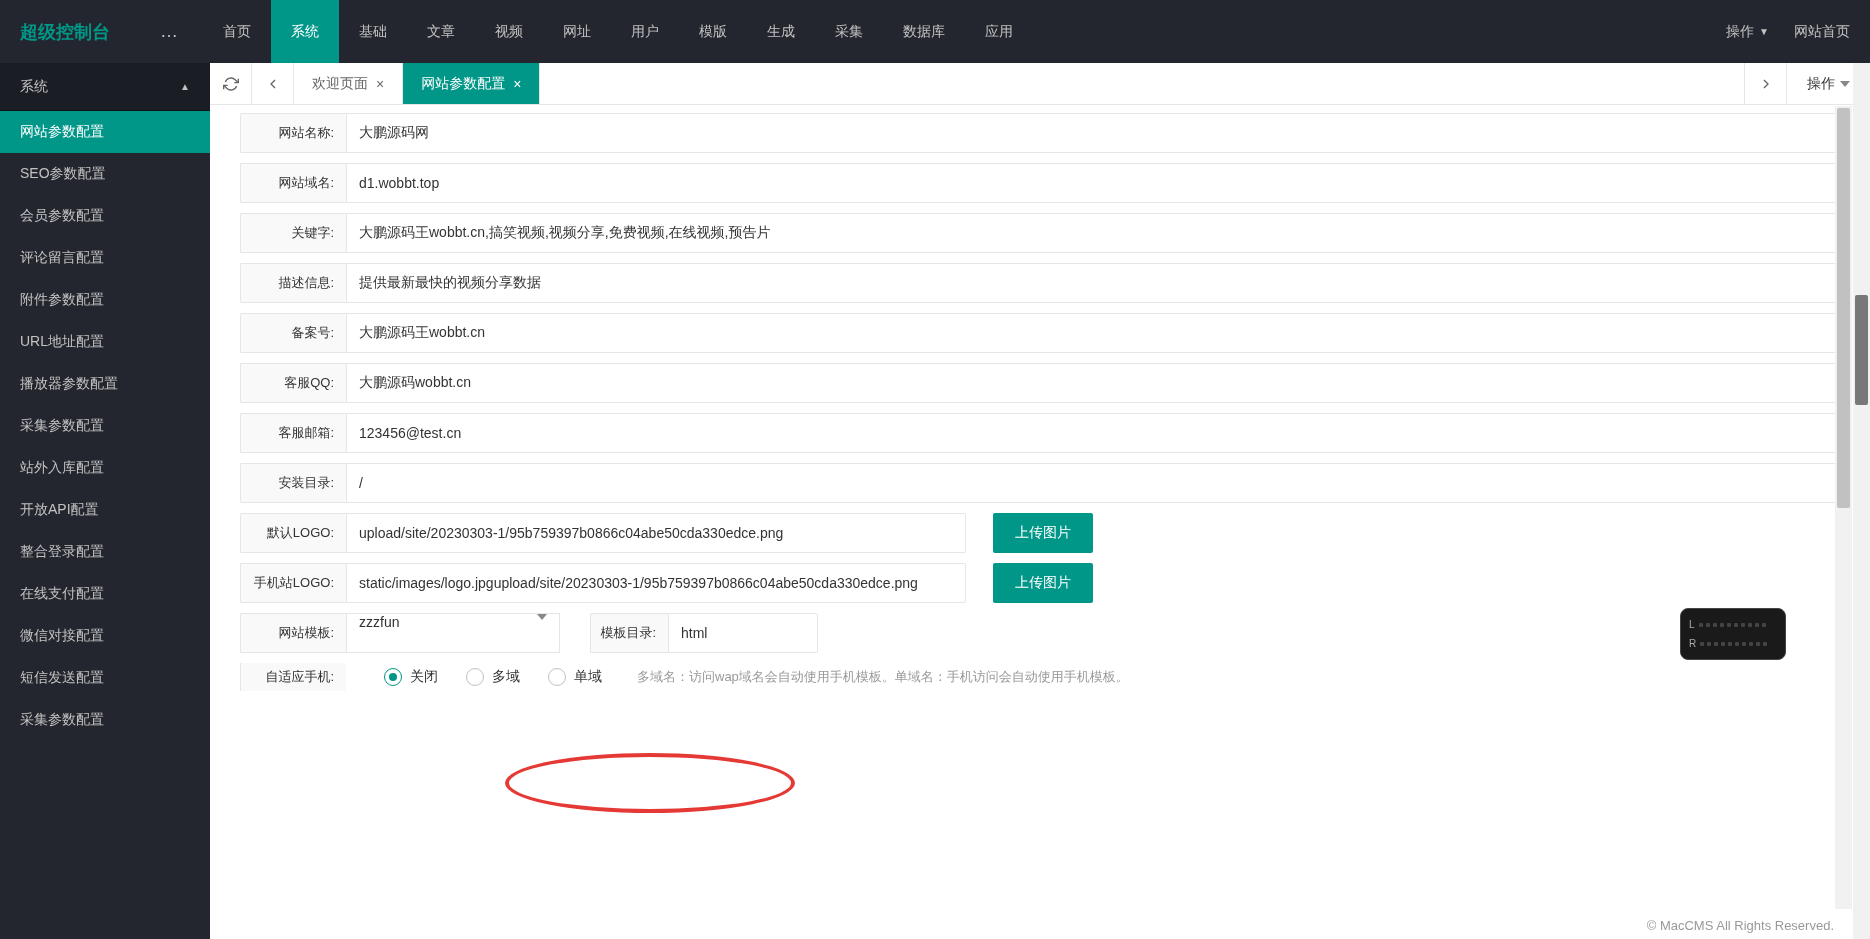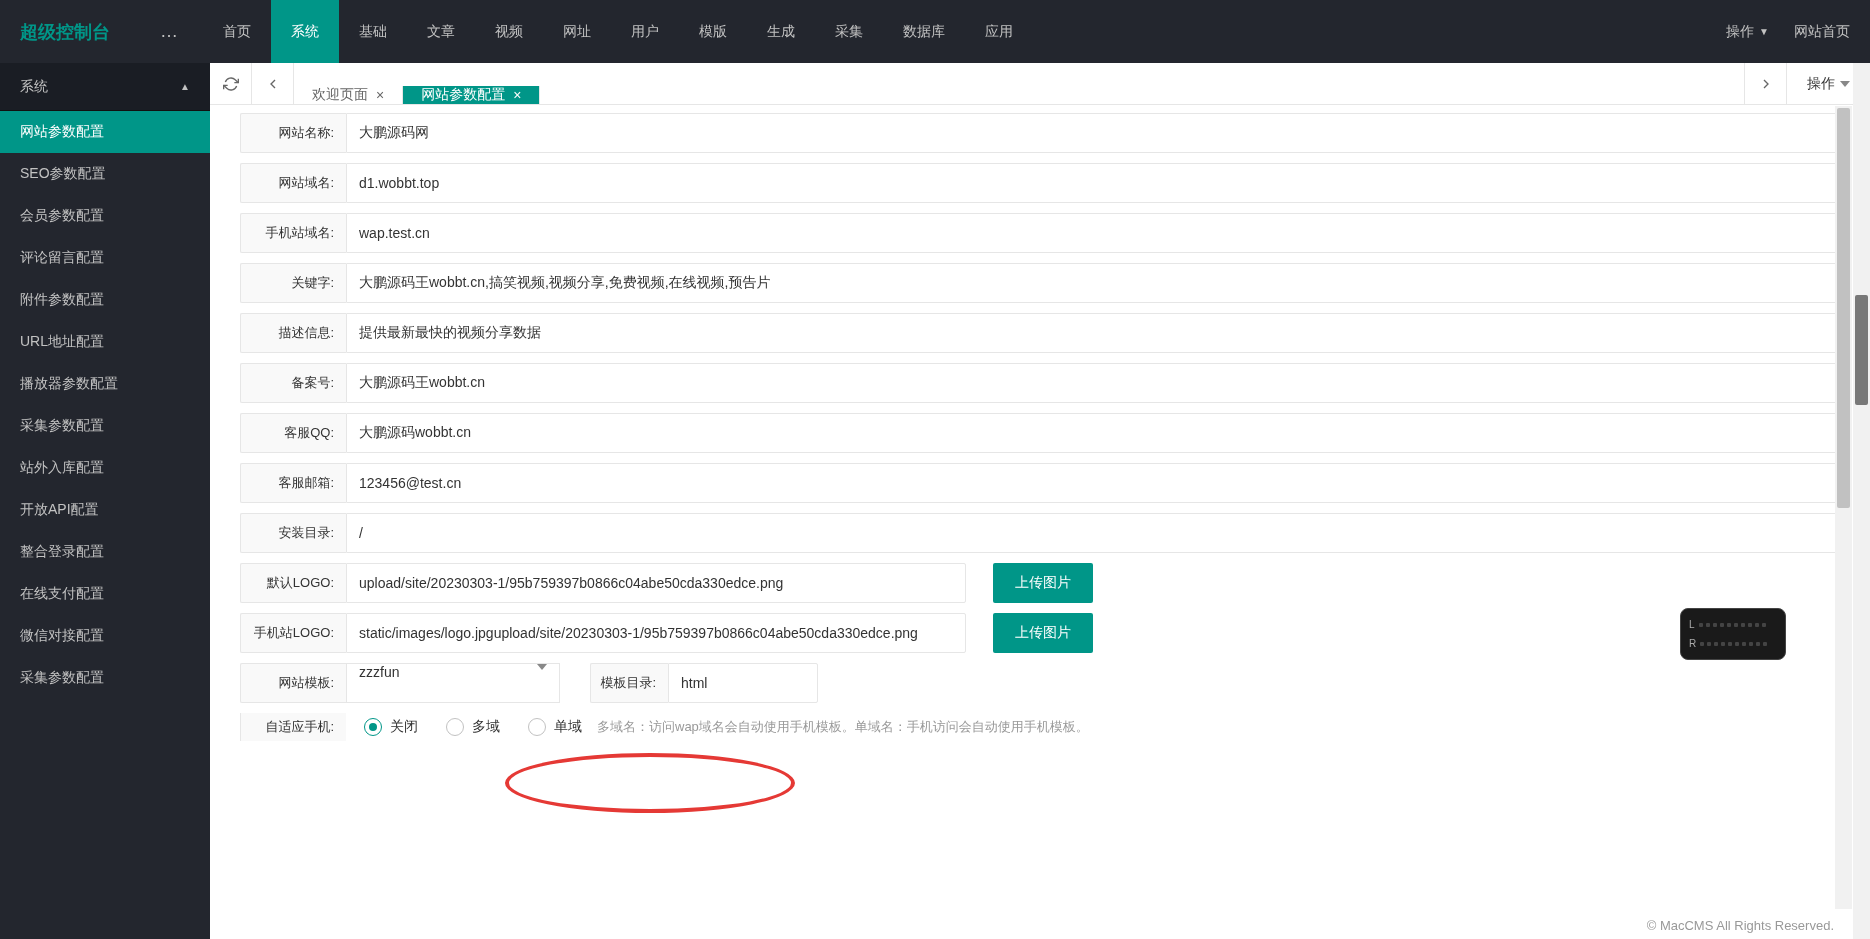--- a/index.html
+++ b/index.html
@@ -24,21 +24,21 @@
     .chevron-up { font-size: 10px; }
     
     
     .content { position: absolute; left: 210px; top: 63px; right: 0; bottom: 0; background: #fff; display: flex; flex-direction: column; }
     
     
     .tabsbar { height: 42px; border-bottom: 1px solid #e6e6e6; display: flex; align-items: stretch; background: #fff; }
     .tabsbar-btn { width: 42px; display: flex; align-items: center; justify-content: center; border-right: 1px solid #e6e6e6; cursor: pointer; color: #666; }
     .tabsbar-btn.last { border-right: none; border-left: 1px solid #e6e6e6; }
     .tabsbar-btn svg { width: 16px; height: 16px; }
-    .tabs { display: flex; flex: 1; overflow: hidden; align-items: flex-end; }
+    .tabs { display: flex; flex: 1; overflow: hidden; }
     .tab { padding: 0 18px; display: flex; align-items: center; cursor: pointer; color: #666; border-right: 1px solid #e6e6e6; gap: 8px; }
     .tab.active { background: #009688; color: #fff; }
     .tab-close { font-size: 14px; cursor: pointer; }
     .tabsbar-action { padding: 0 20px; display: flex; align-items: center; cursor: pointer; gap: 5px; border-left: 1px solid #e6e6e6; color: #333; }
     
     
     .form-area { flex: 1; overflow-y: auto; padding: 8px 30px 30px 30px; position: relative; }
     .form-row { display: flex; align-items: center; margin-bottom: 10px; }
     .form-label { width: 106px; height: 40px; display: flex; align-items: center; justify-content: flex-end; padding-right: 12px; border: 1px solid #e6e6e6; border-right: none; background: #f9f9f9; font-size: 13px; color: #333; border-radius: 2px 0 0 2px; }
     .form-input { height: 40px; border: 1px solid #e6e6e6; padding: 0 12px; font-size: 14px; color: #333; background: #fff; outline: none; border-radius: 0 2px 2px 0; }
@@ -117,20 +117,21 @@
   <div class="sidebar-item">评论留言配置</div>
   <div class="sidebar-item">附件参数配置</div>
   <div class="sidebar-item">URL地址配置</div>
   <div class="sidebar-item">播放器参数配置</div>
   <div class="sidebar-item">采集参数配置</div>
   <div class="sidebar-item">站外入库配置</div>
   <div class="sidebar-item">开放API配置</div>
   <div class="sidebar-item">整合登录配置</div>
   <div class="sidebar-item">在线支付配置</div>
   <div class="sidebar-item">微信对接配置</div>
+  <div class="sidebar-item">短信发送配置</div>
   <div class="sidebar-item">采集参数配置</div>
 </div>
 
 <div class="content">
 
   <div class="tabsbar">
     <div class="tabsbar-btn">
       <svg viewBox="0 0 24 24" fill="none" stroke="currentColor" stroke-width="2">
           <path d="M23 4v6h-6M1 20v-6h6"></path>
           <path d="M3.51 9a9 9 0 0114.85-3.36L23 10M1 14l4.64 4.36A9 9 0 0020.49 15"></path>
@@ -167,24 +168,20 @@
     <div class="form-row">
       <div class="form-label">网站名称:</div>
       <input class="form-input flex" value="大鹏源码网" style="">
     </div>
 
     <div class="form-row">
       <div class="form-label">网站域名:</div>
       <input class="form-input flex" value="d1.wobbt.top" style="">
     </div>
 
-    <div class="form-row">
-      <div class="form-label">手机站域名:</div>
-      <input class="form-input flex" value="wap.test.cn" style="">
-    </div>
 
     <div class="form-row">
       <div class="form-label">关键字:</div>
       <input class="form-input flex" value="大鹏源码王wobbt.cn,搞笑视频,视频分享,免费视频,在线视频,预告片" style="">
     </div>
 
     <div class="form-row">
       <div class="form-label">描述信息:</div>
       <input class="form-input flex" value="提供最新最快的视频分享数据" style="">
     </div>
@@ -224,21 +221,21 @@
     <div class="form-row">
       <div class="form-label">网站模板:</div>
       <div class="form-select">
         <span>zzzfun</span>
         <span class="triangle-down"></span>
       </div>
       <div class="form-label inline2">模板目录:</div>
       <input class="form-input w150" value="html" style="">
     </div>
 
-    <div class="form-row" style="overflow:hidden;height:28px;">
+    <div class="form-row" style="overflow:hidden;height:28px;gap:20px;">
       <div class="form-label">自适应手机:</div>
       <div class="radio-group">
         <div class="radio-item checked">
           <div class="radio-circle">
               <div class="radio-dot"></div>
             </div>
           <span>关闭</span>
         </div>
         <div class="radio-item">
           <div class="radio-circle"></div>

